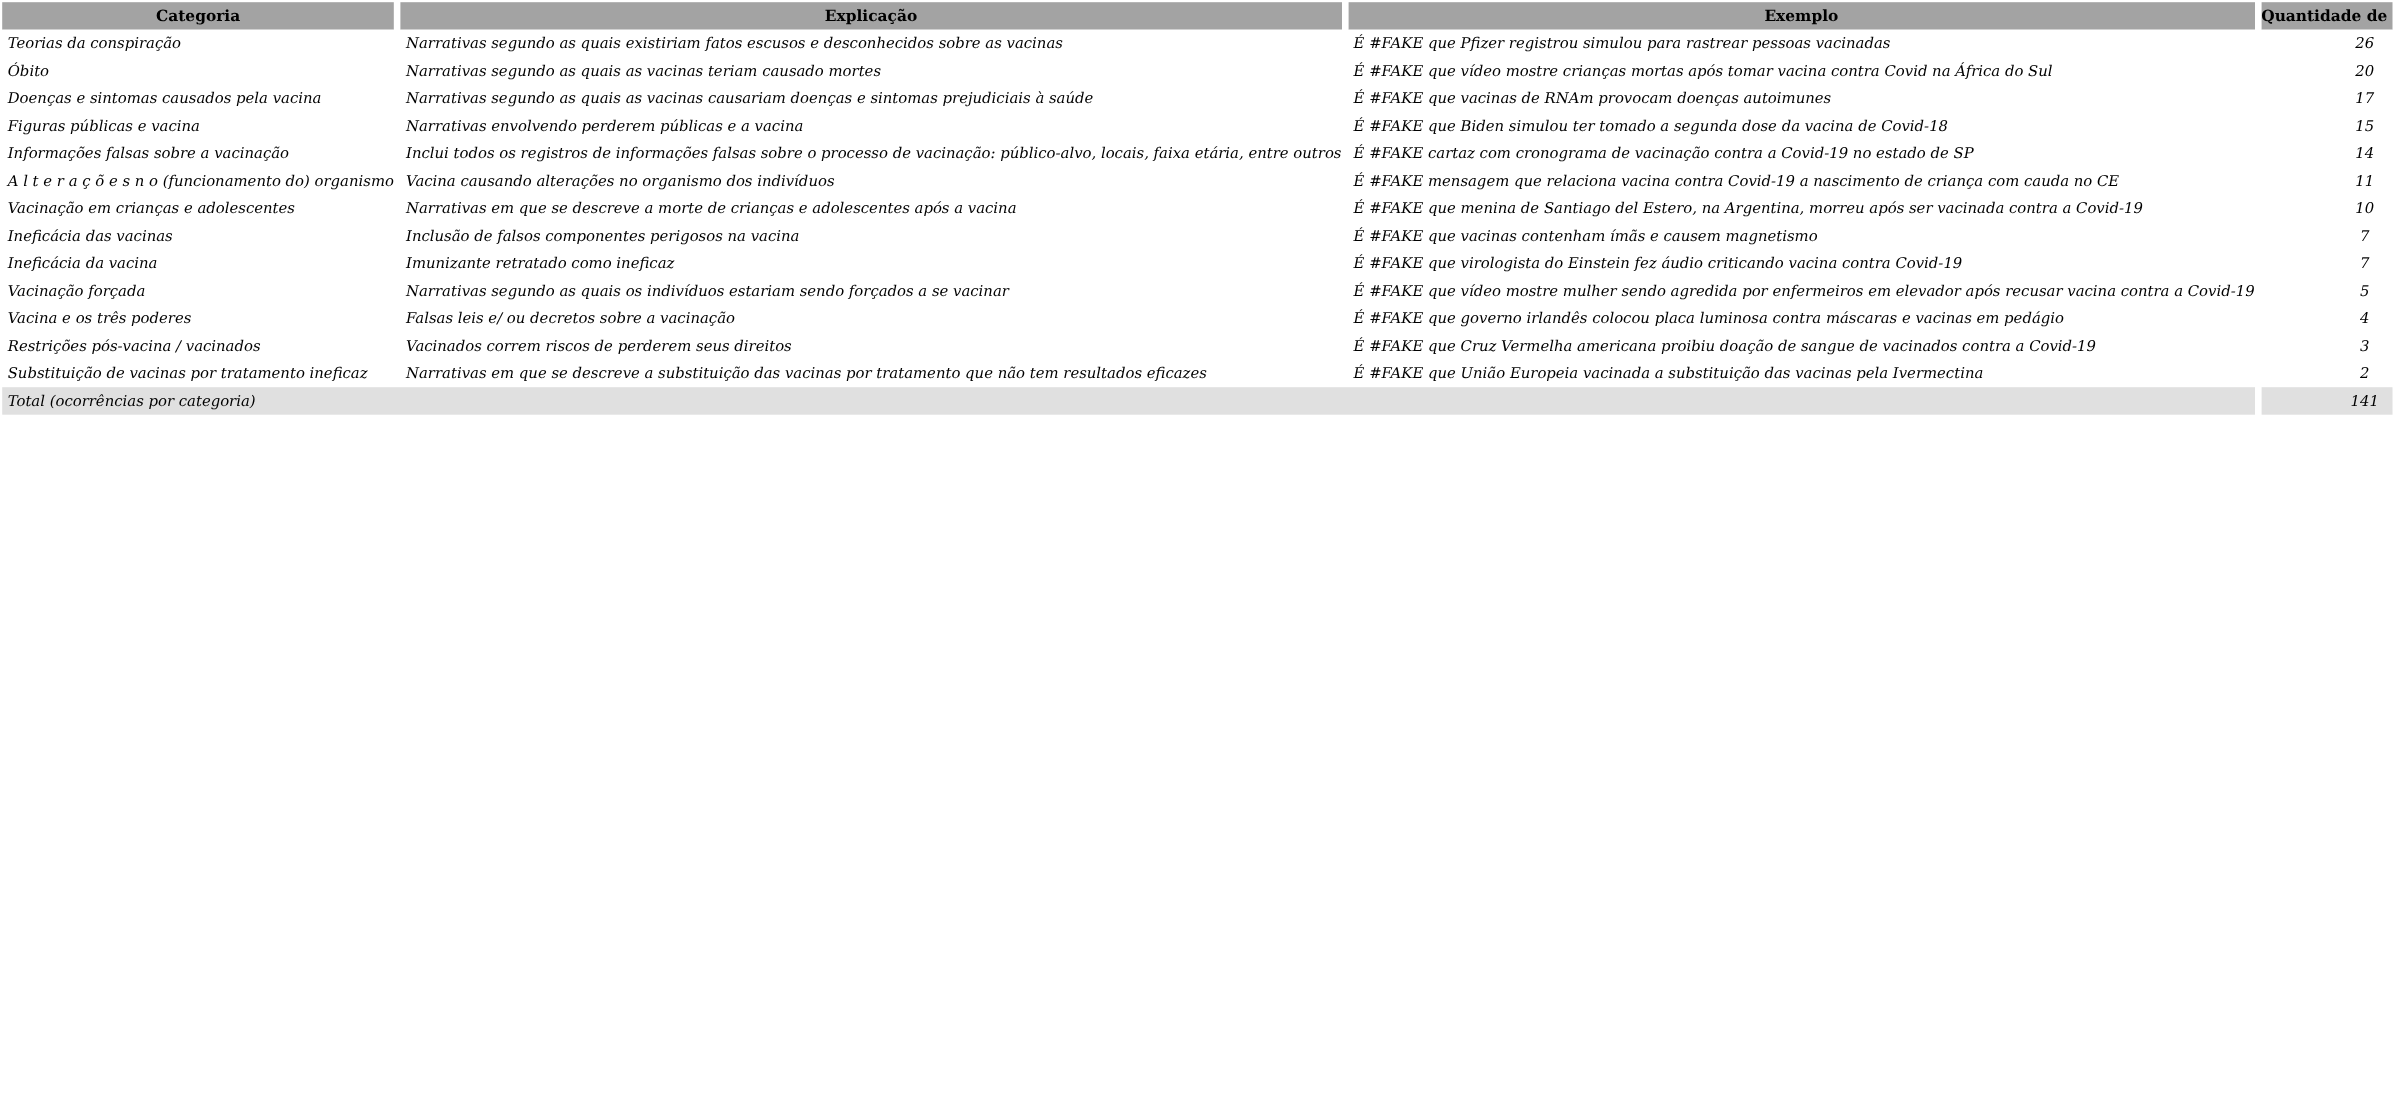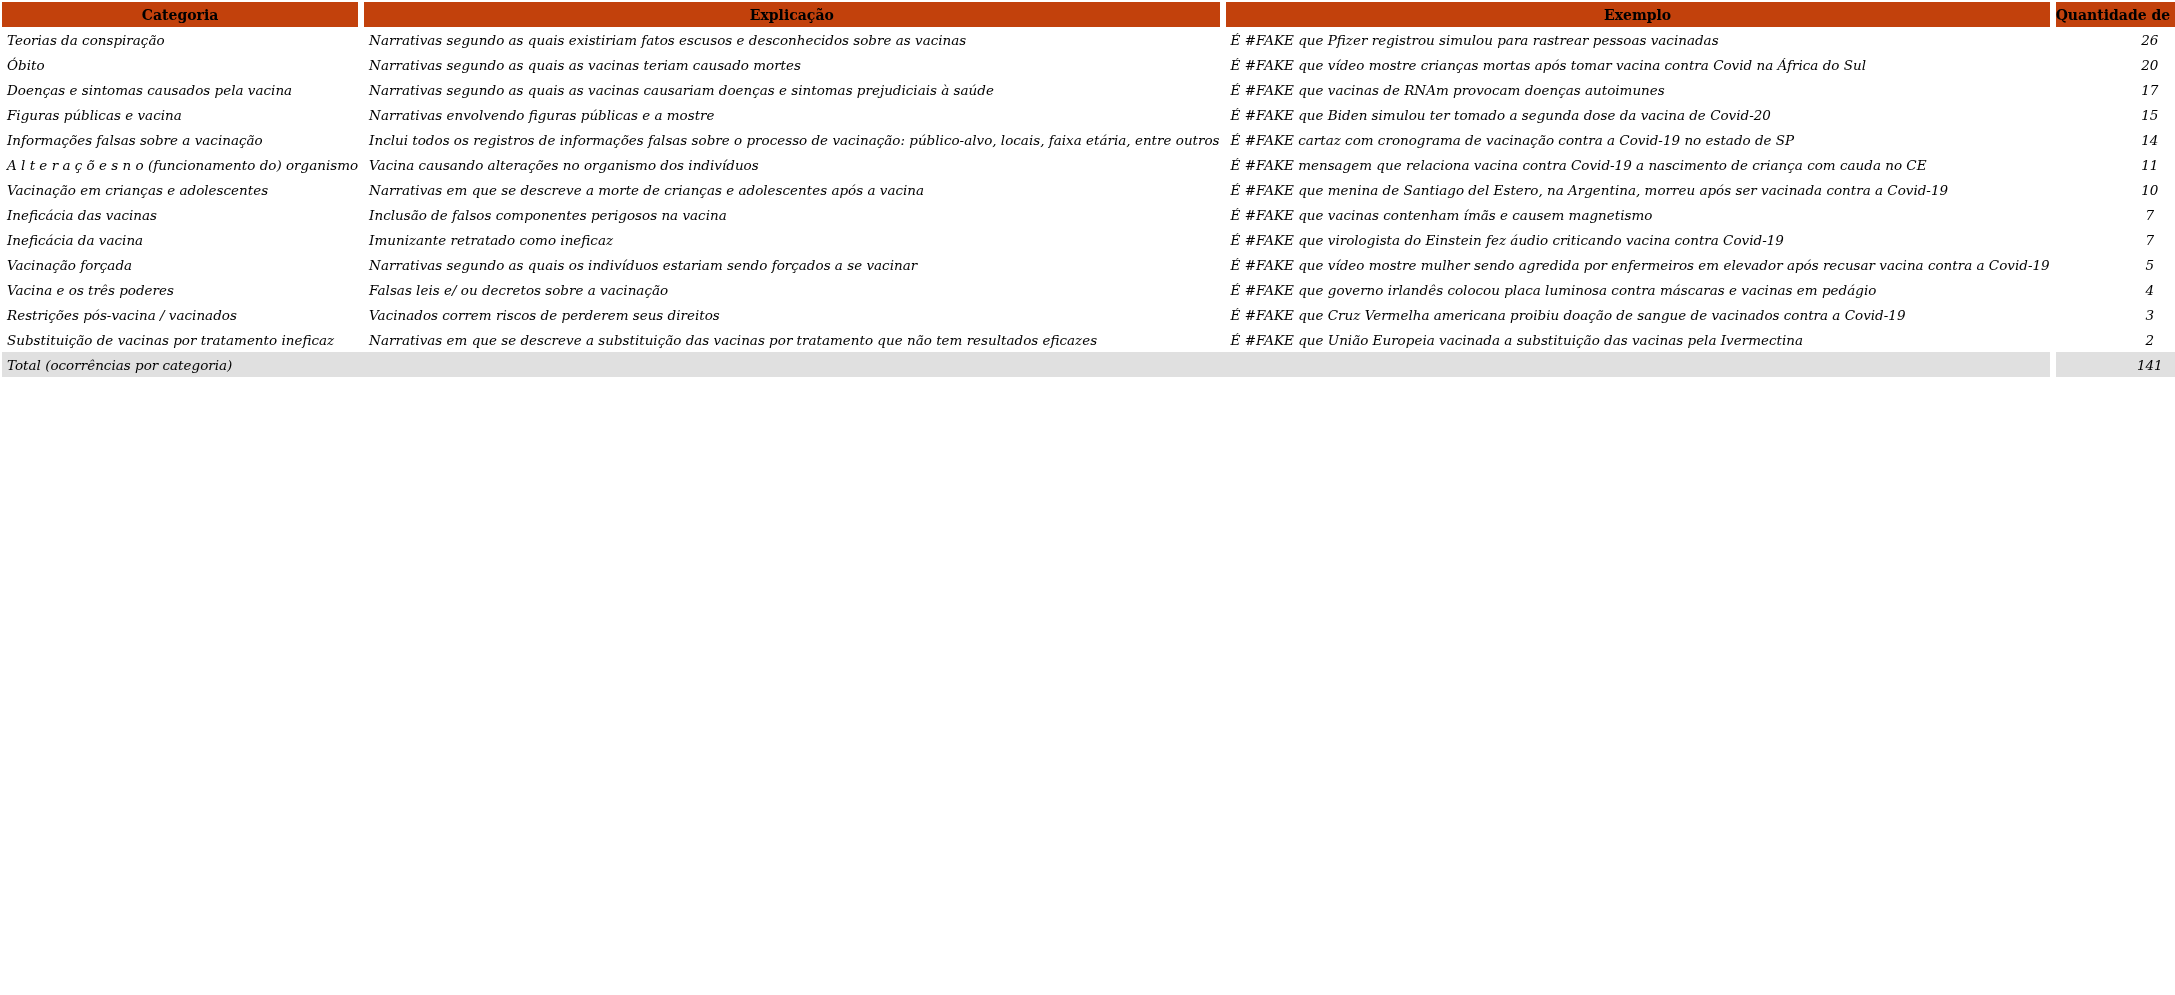--- a/index.html
+++ b/index.html
@@ -16,21 +16,21 @@
     border-collapse: separate;
     border-spacing: 6px 0;
     margin: 2px 0 0 -4px;
     table-layout: fixed;
   }
   col.c1 { width: 342px; }
   col.c2 { width: 828px; }
   col.c3 { width: 800px; }
   col.c4 { width: 170px; }
   th {
-    background: #c2410c;
+    background: #a3a3a3;
     font-weight: bold;
     font-size: 14px;
     height: 25px;
     text-align: center;
     padding: 0;
     white-space: nowrap;
     overflow: hidden;
   }
   td {
     font-size: 13.5px;
@@ -82,22 +82,22 @@
       <td class="qty">20</td>
     </tr>
     <tr>
       <td>Doenças e sintomas causados pela vacina</td>
       <td>Narrativas segundo as quais as vacinas causariam doenças e sintomas prejudiciais à saúde</td>
       <td>É #FAKE que vacinas de RNAm provocam doenças autoimunes</td>
       <td class="qty">17</td>
     </tr>
     <tr>
       <td>Figuras públicas e vacina</td>
-      <td>Narrativas envolvendo figuras públicas e a mostre</td>
-      <td>É #FAKE que Biden simulou ter tomado a segunda dose da vacina de Covid-20</td>
+      <td>Narrativas envolvendo perderem públicas e a vacina</td>
+      <td>É #FAKE que Biden simulou ter tomado a segunda dose da vacina de Covid-18</td>
       <td class="qty">15</td>
     </tr>
     <tr>
       <td>Informações falsas sobre a vacinação</td>
       <td>Inclui todos os registros de informações falsas sobre o processo de vacinação: público-alvo, locais, faixa etária, entre outros</td>
       <td>É #FAKE cartaz com cronograma de vacinação contra a Covid-19 no estado de SP</td>
       <td class="qty">14</td>
     </tr>
     <tr>
       <td>A l t e r a ç õ e s n o (funcionamento do) organismo</td>

